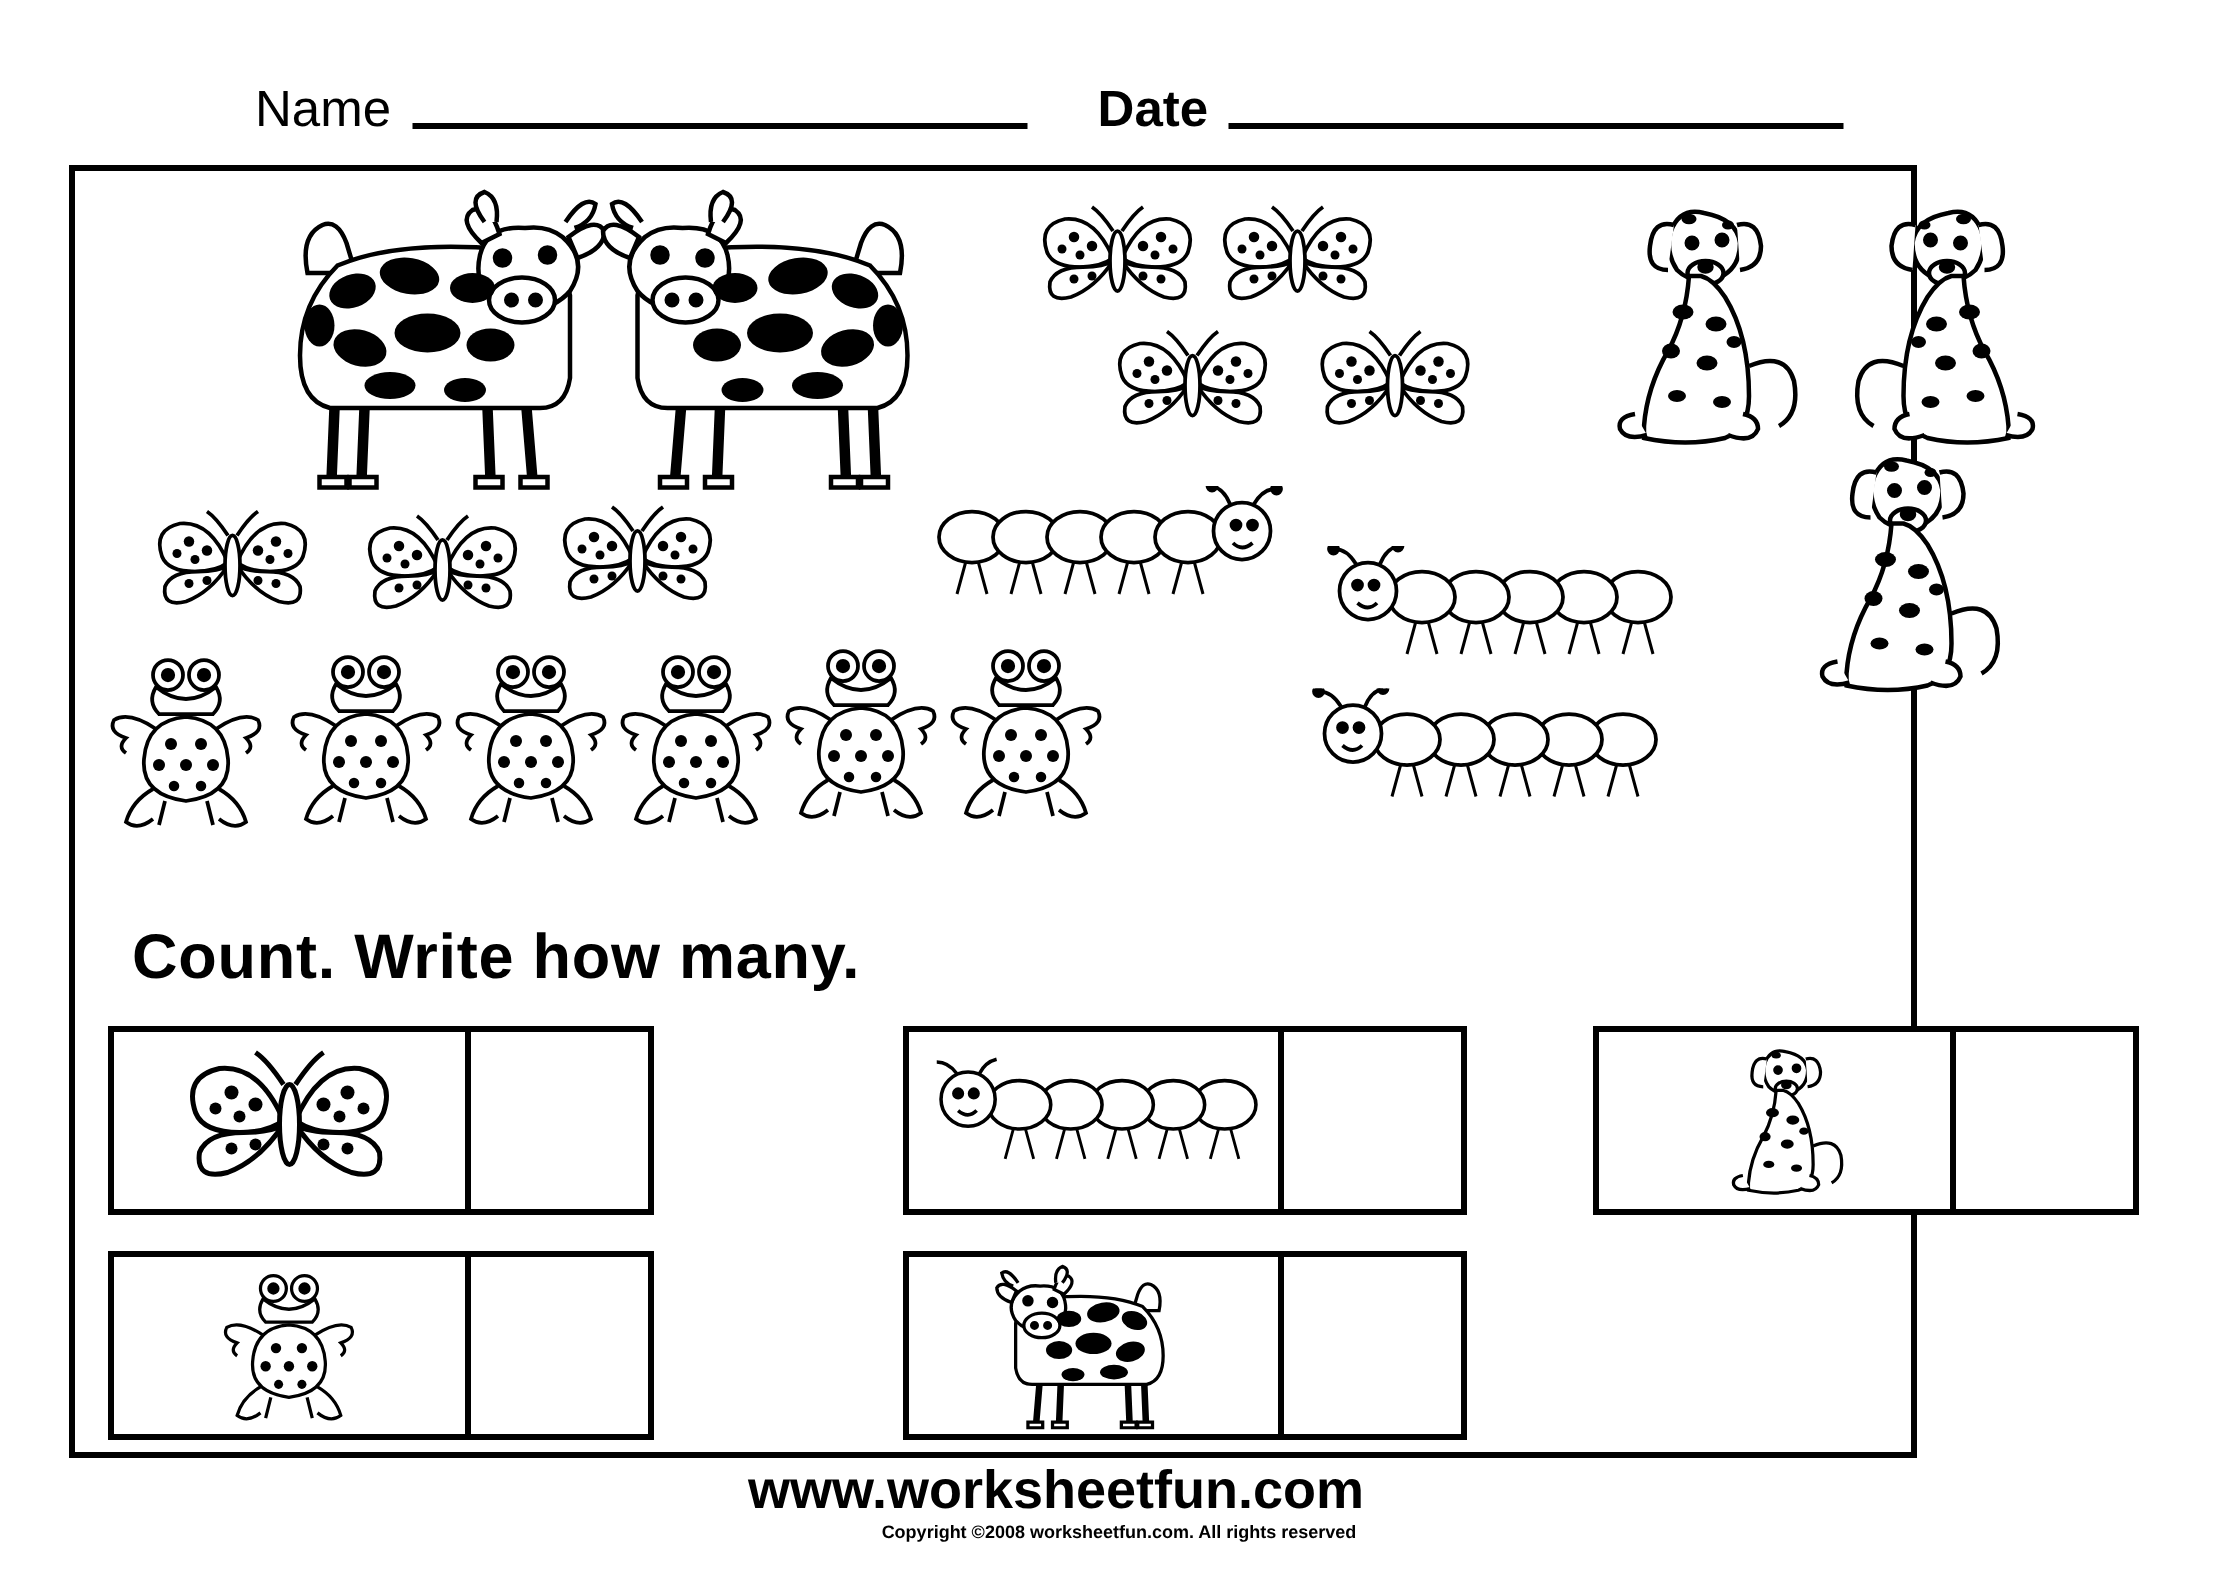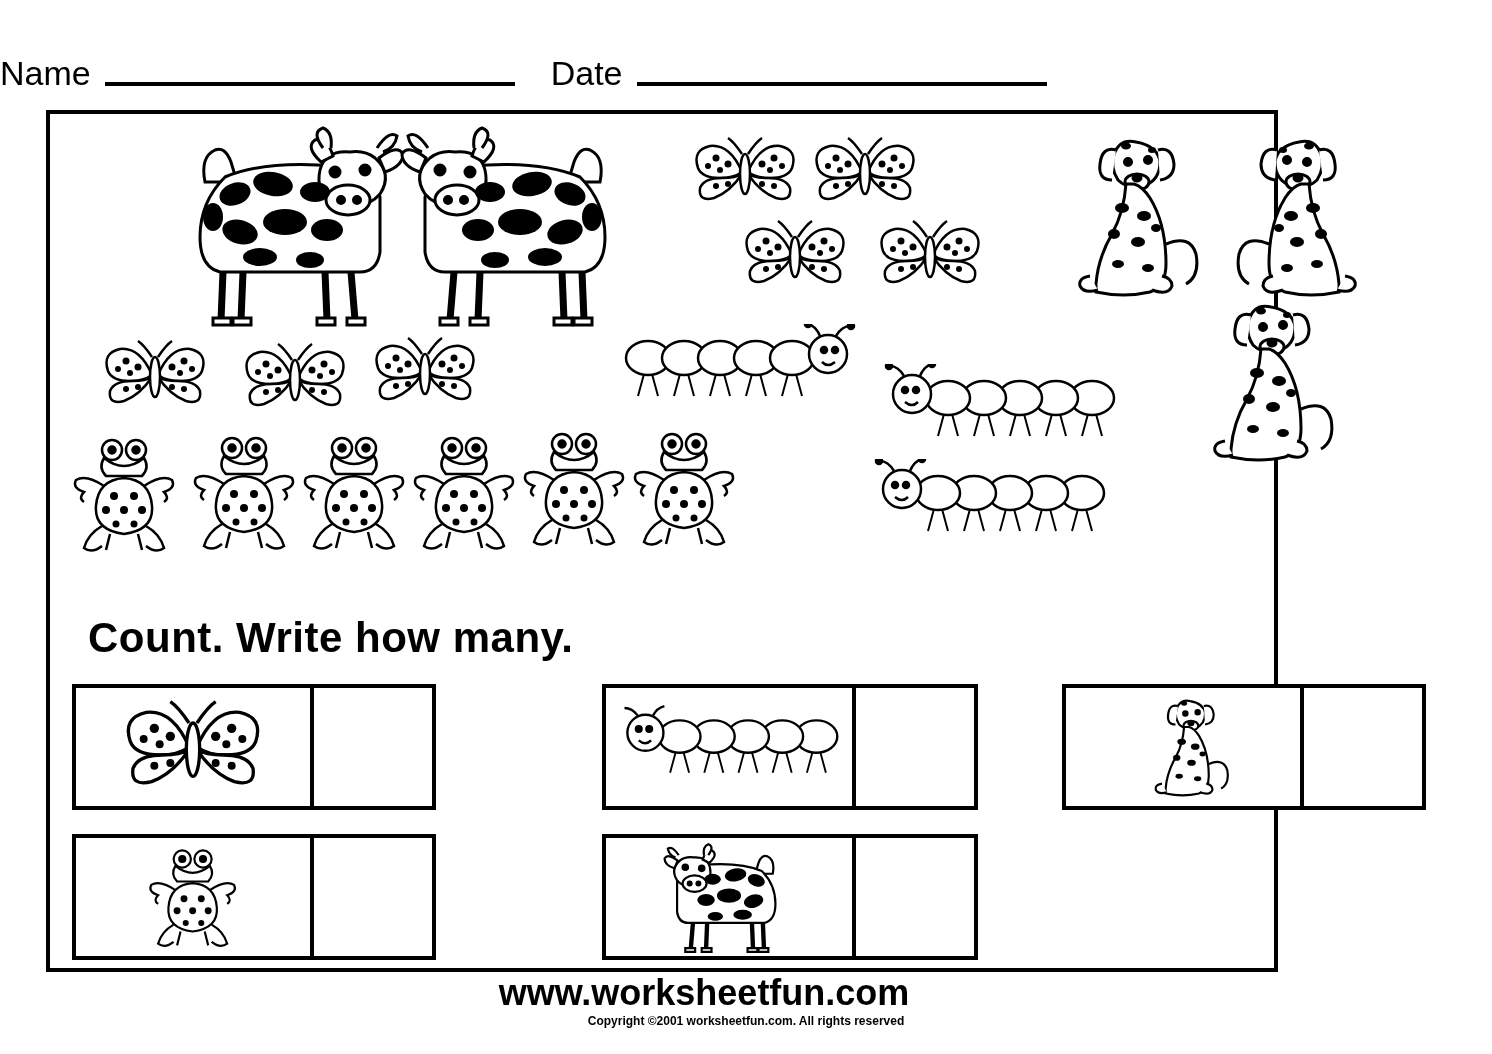--- a/index.html
+++ b/index.html
@@ -18,38 +18,39 @@
 
   
   .header {
     position: absolute;
     top: 38px;
     left: 0;
     width: 1492px;
     height: 56px;
     display: flex;
     align-items: flex-end;
+    padding-left: 170px;
     box-sizing: border-box;
   }
   .field-label {
     font-size: 34px;
     font-weight: 400;
     line-height: 1;
     padding-bottom: 4px;
     white-space: nowrap;
   }
   .rule {
     height: 4px;
     background: #000;
     margin-left: 14px;
     margin-bottom: 8px;
   }
   .rule.name { width: 410px; }
   .rule.date { width: 410px; }
-  .date-label { margin-left: 36px; }
+  .date-label { margin-left: 47px; font-weight: bold; }
 
   
   .sheet {
     position: absolute;
     left: 46px;
     top: 110px;
     width: 1232px;
     height: 862px;
     border: 4px solid #000;
     box-sizing: border-box;
@@ -843,13 +844,13 @@
             <ellipse cx="86" cy="22" rx="5" ry="3.5"></ellipse>
           </g>
         </svg>
       </div>
       <div class="answer-blank"></div>
     </div>
   </div>
 </div>
 
 <div class="site">www.worksheetfun.com</div>
-<div class="copyright">Copyright ©2001 worksheetfun.com. All rights reserved</div>
+<div class="copyright">Copyright ©2008 worksheetfun.com. All rights reserved</div>
 
 </body></html>

